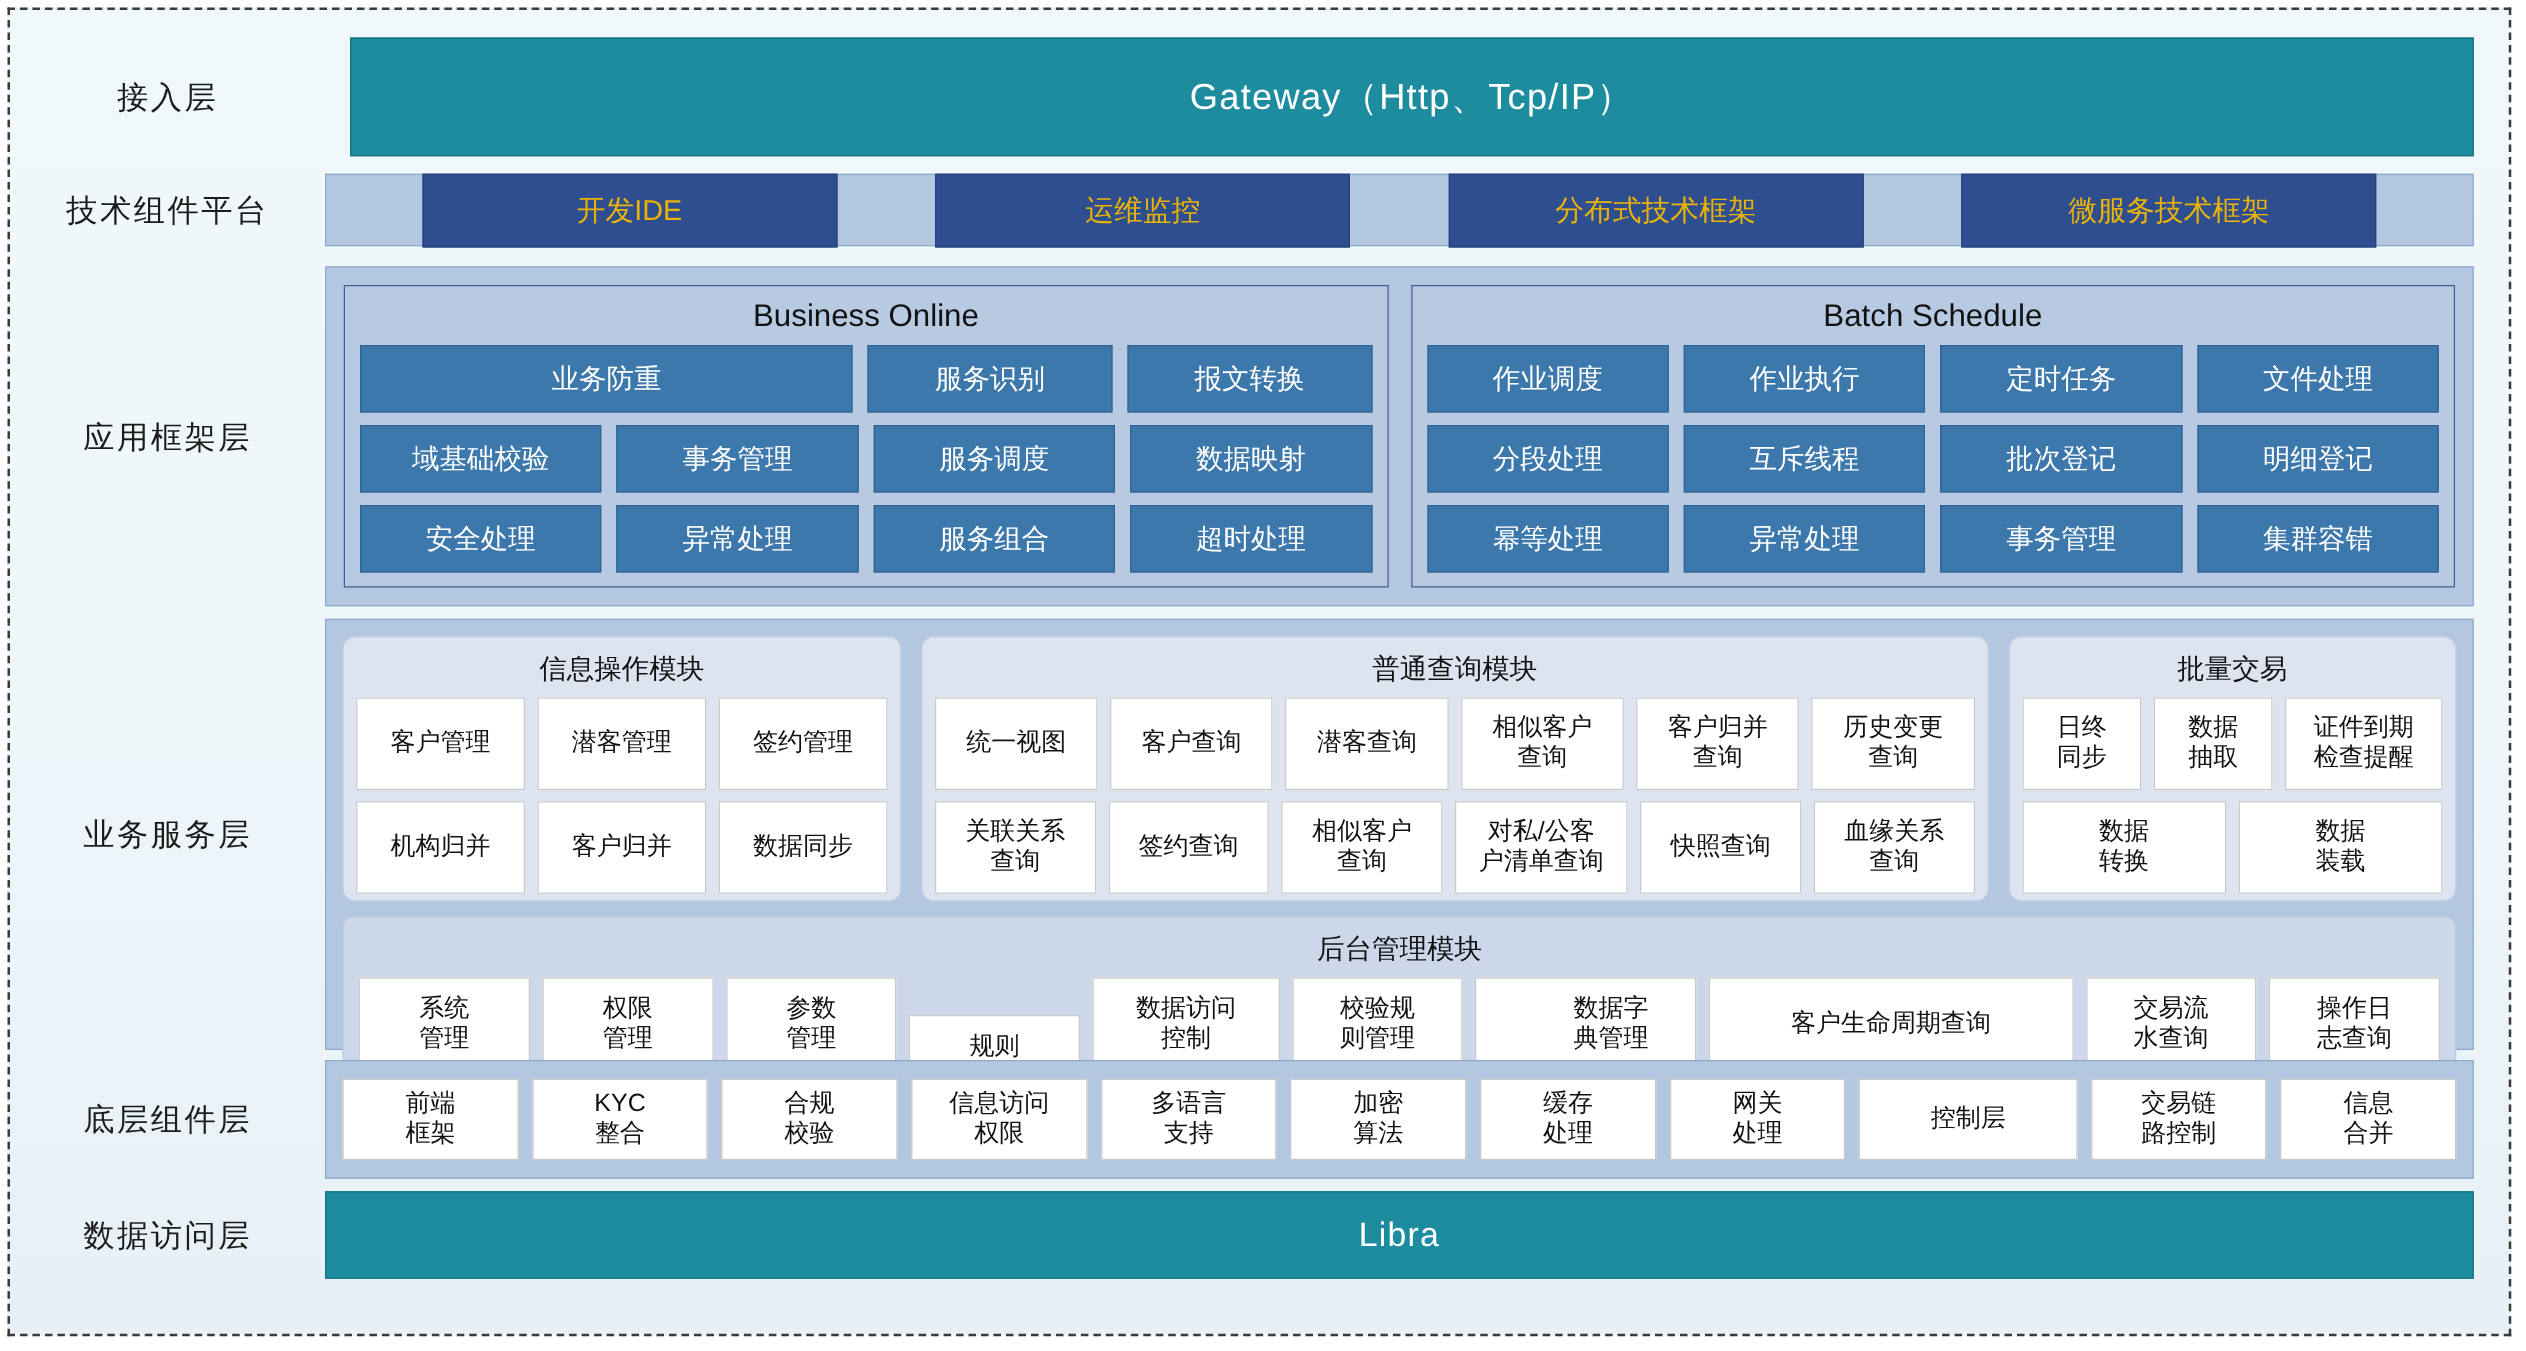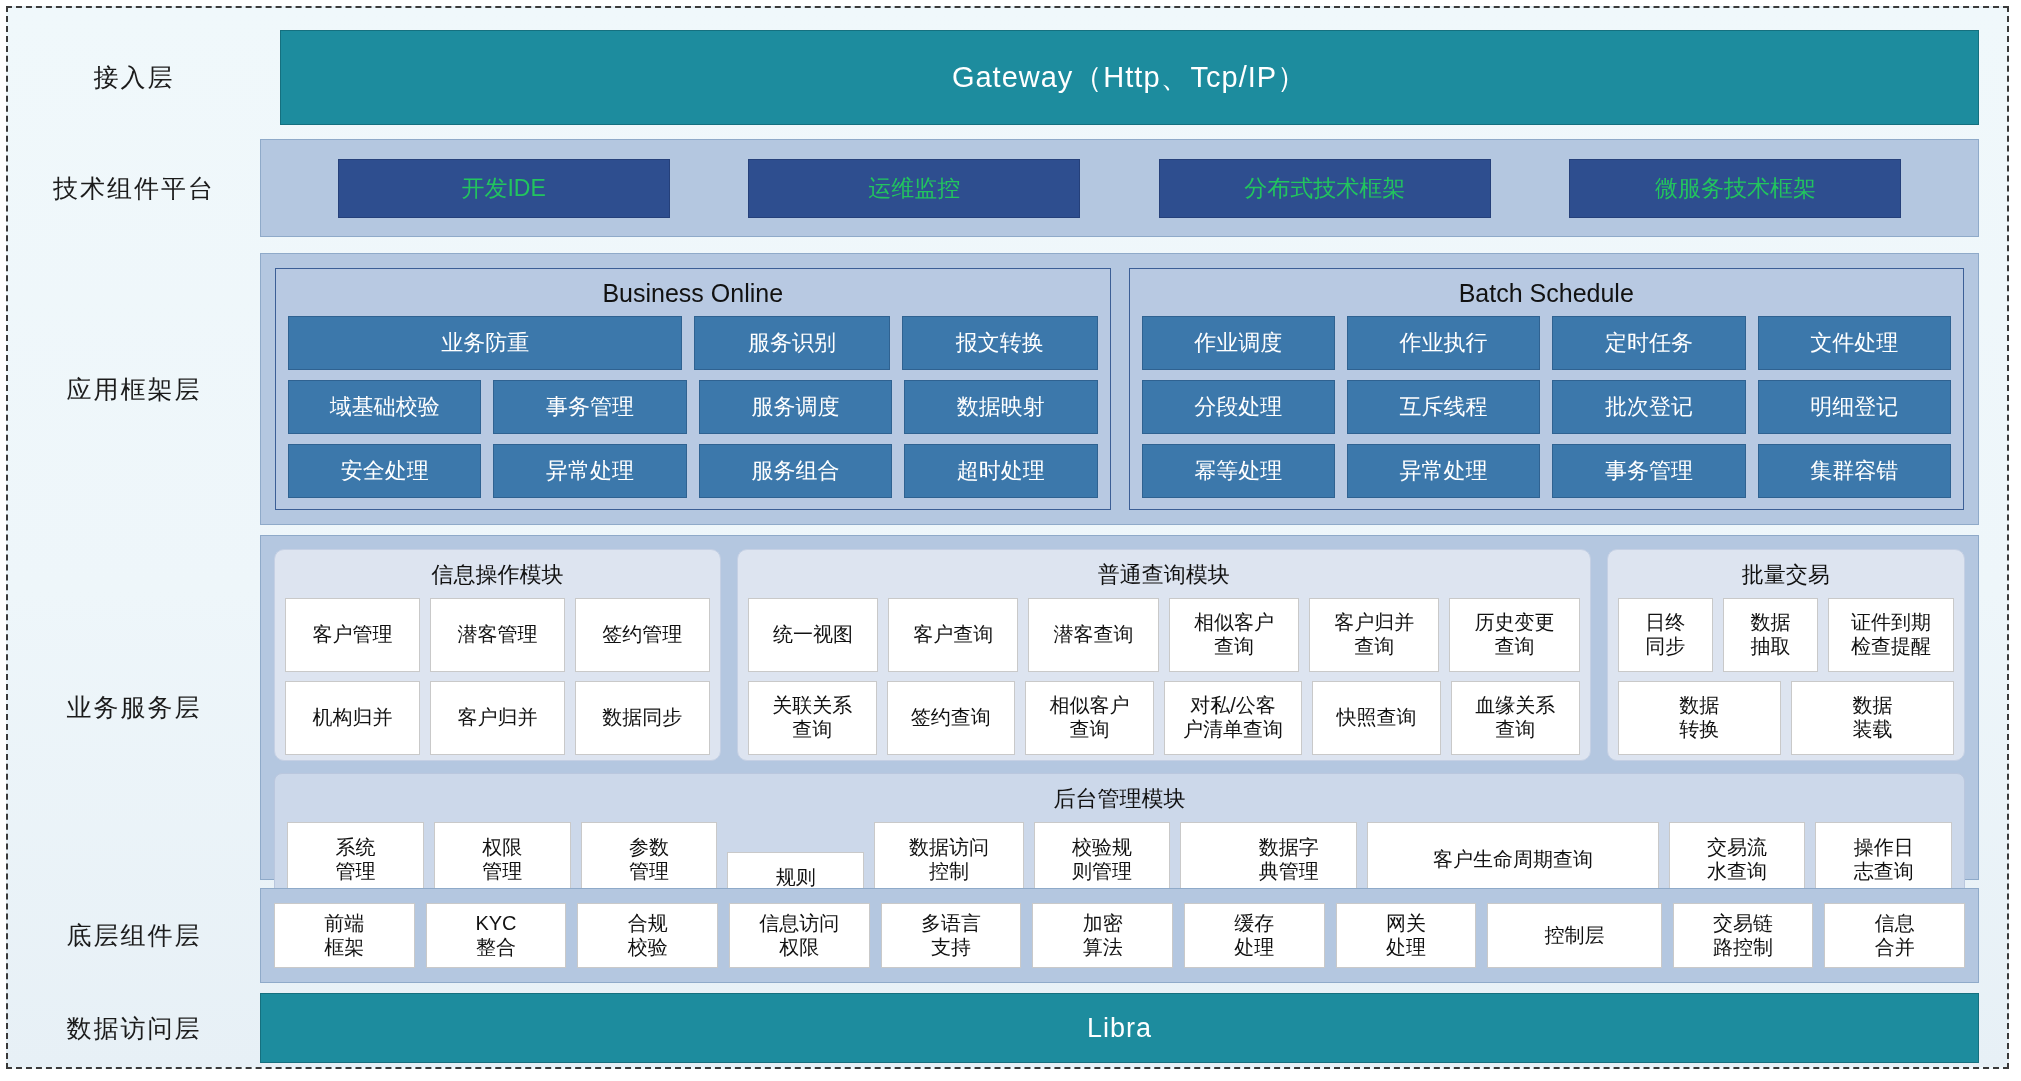--- a/index.html
+++ b/index.html
@@ -33,21 +33,21 @@
     color:#ffffff;font-size:29px;letter-spacing:1px;
   }
   
   .tech-band{
     flex:1;background:#b4c7e0;border:1px solid #8faac9;
     display:flex;align-items:center;justify-content:space-evenly;
     padding:13px 16px;box-sizing:border-box;gap:18px;
   }
   .tech-chip{
     flex:1;background:#2e4e8f;border:1px solid #25407a;
-    color:#22c55e;font-size:23px;text-align:center;
+    color:#eab308;font-size:23px;text-align:center;
     padding:13px 0;max-width:330px;
   }
   
   .afw-band{
     flex:1;background:#b4c7e0;border:1px solid #8faac9;
     display:flex;gap:18px;padding:14px;box-sizing:border-box;
   }
   .afw-group{
     flex:1;background:#b8c9e2;border:1px solid #3c5f96;
     padding:8px 12px 12px;box-sizing:border-box;
@@ -108,21 +108,21 @@
 
 <div id="frame">
 
   <div class="layer-row" style="height:95px;margin-top:22px;gap:20px;">
     <div class="layer-label">接入层</div>
     <div class="layer-body">
       <div class="teal-bar">Gateway（Http、Tcp/IP）</div>
     </div>
   </div>
 
-  <div class="layer-row" style="height:98px;margin-top:14px;">
+  <div class="layer-row" style="height:58px;margin-top:14px;">
     <div class="layer-label">技术组件平台</div>
     <div class="layer-body">
       <div class="tech-band">
         <div class="tech-chip">开发IDE</div>
         <div class="tech-chip">运维监控</div>
         <div class="tech-chip">分布式技术框架</div>
         <div class="tech-chip">微服务技术框架</div>
       </div>
     </div>
   </div>

